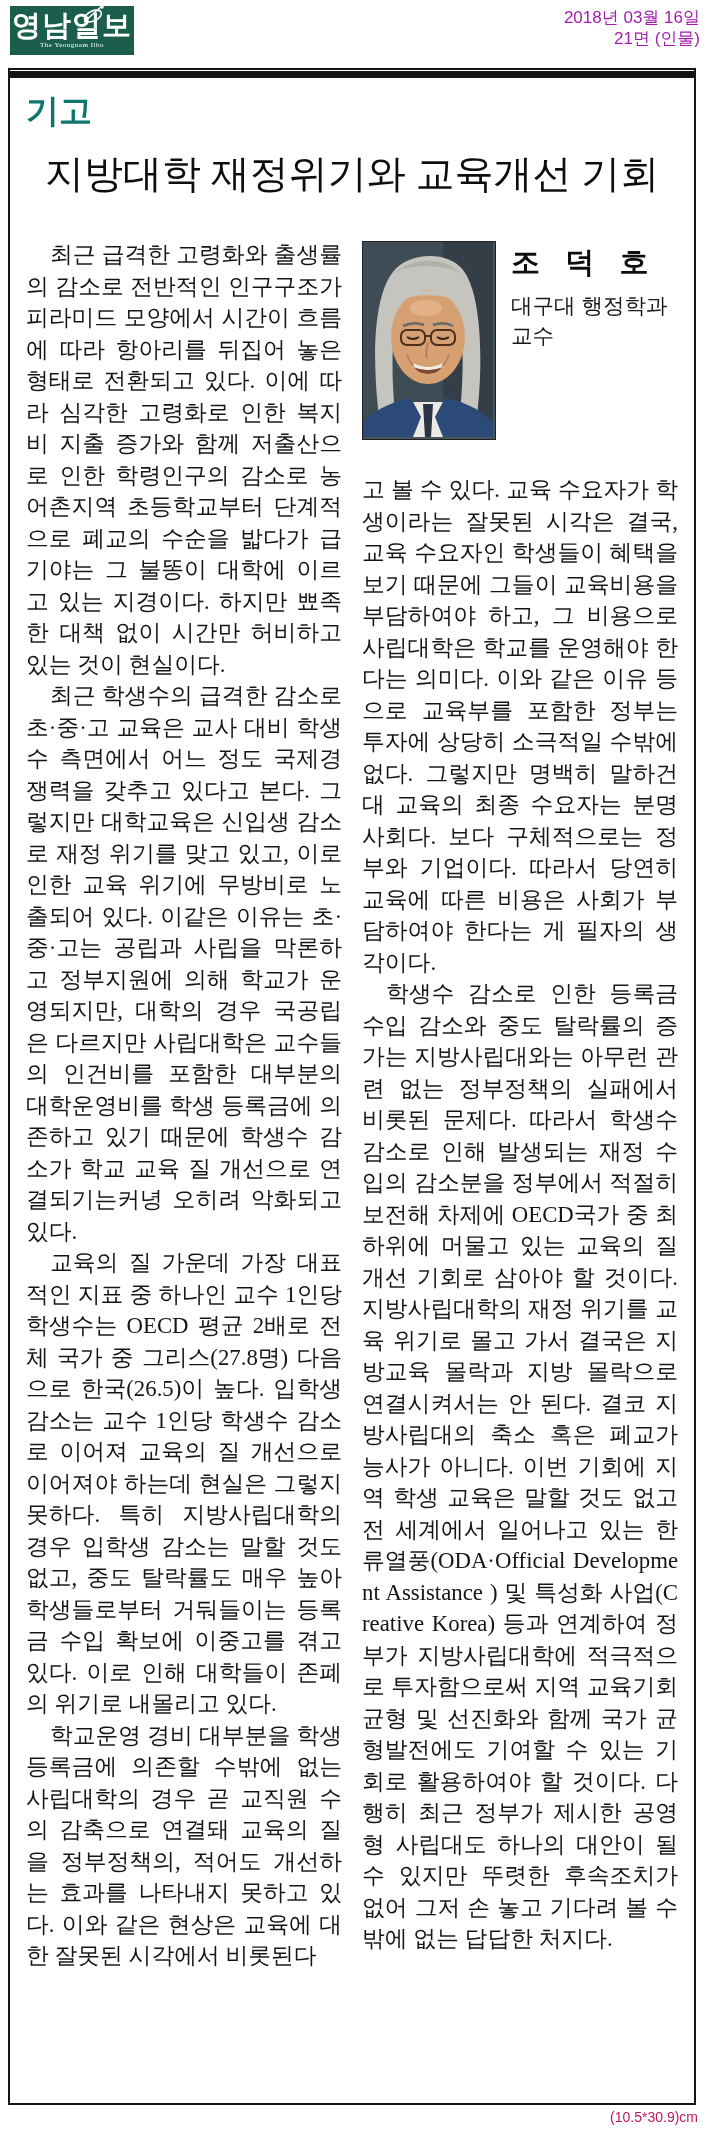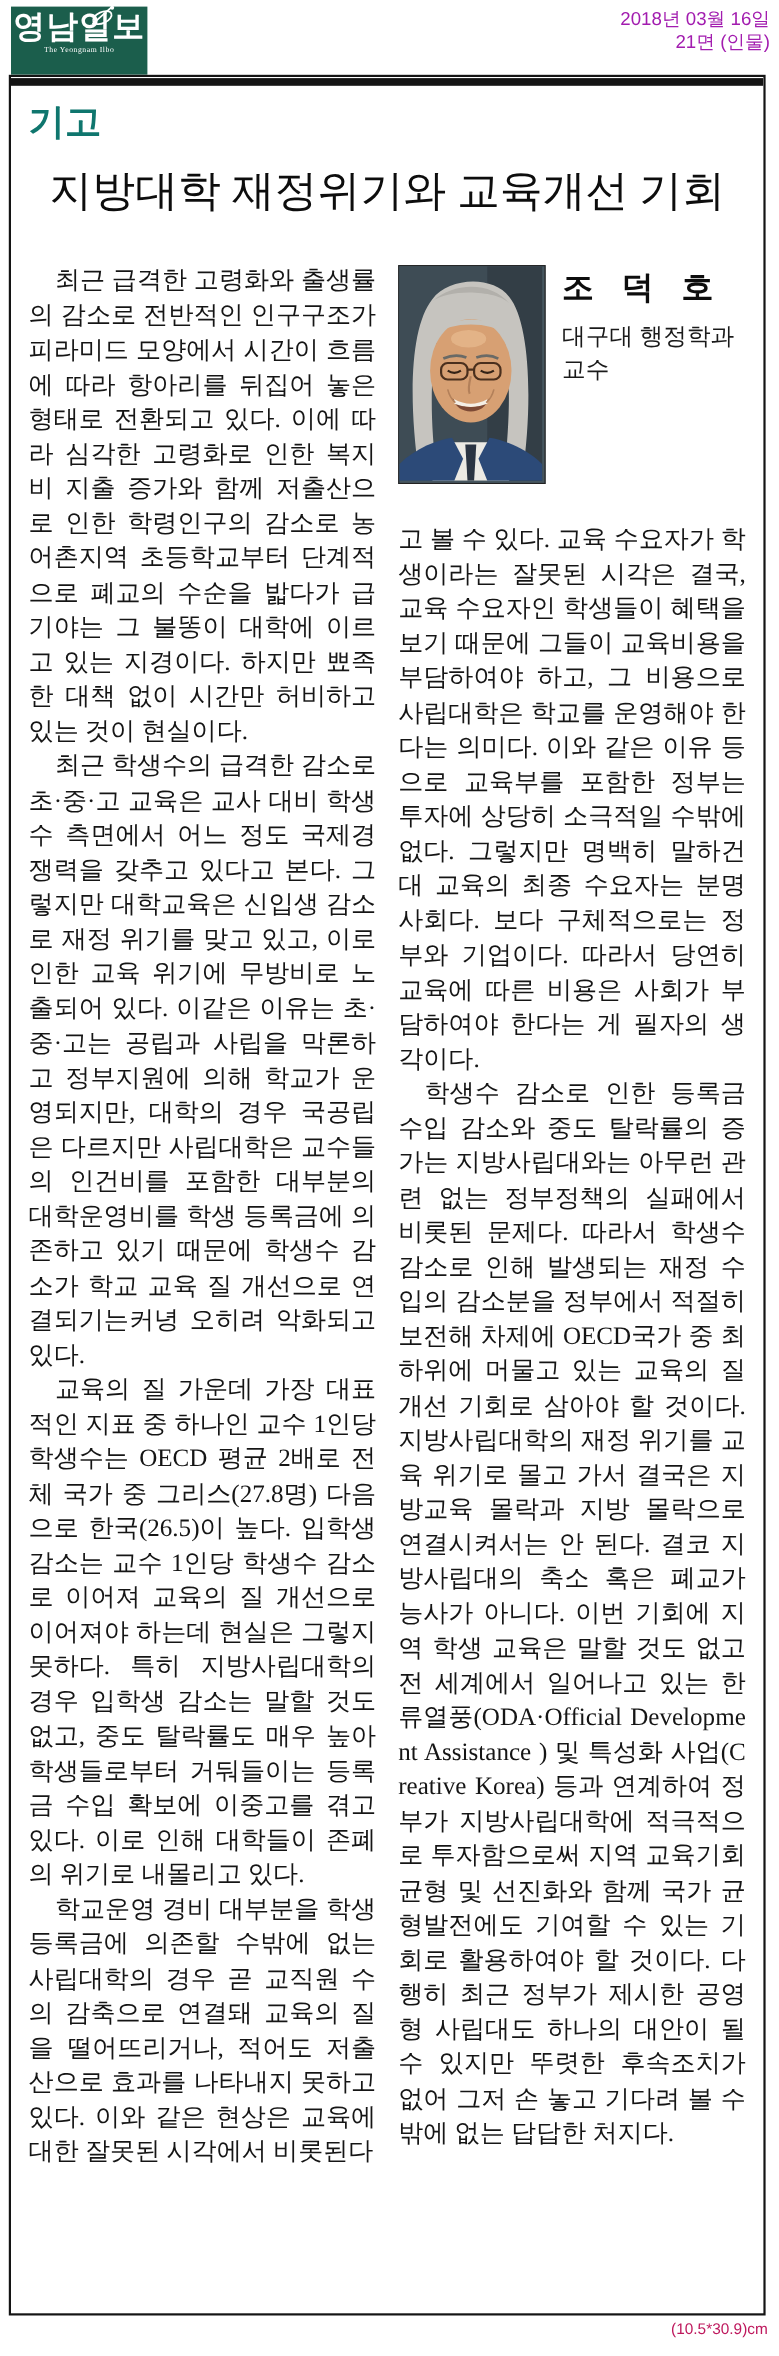--- a/index.html
+++ b/index.html
@@ -3,21 +3,21 @@
 <meta charset="utf-8">
 <style>
   html,body{margin:0;padding:0;}
   body{
     width:708px;height:2142px;position:relative;background:#ffffff;color:#111;
     font-family:"Liberation Serif","DejaVu Serif",serif;
     -webkit-font-smoothing:antialiased;
   }
   
   .page-header{position:absolute;top:6px;left:10px;width:690px;display:flex;justify-content:space-between;align-items:flex-start;}
-  .logo{width:124px;height:62px;background:#1b5e4c;color:#fff;text-align:center;position:relative;box-sizing:border-box;padding-top:3px;}
+  .logo{width:124px;height:49px;background:#1b5e4c;color:#fff;text-align:center;position:relative;box-sizing:border-box;padding-top:3px;}
   .logo-title{font-family:"Liberation Sans","DejaVu Sans",sans-serif;font-weight:bold;font-size:29px;line-height:32px;letter-spacing:1px;}
   .logo-sub{font-size:7px;line-height:9px;font-family:"Liberation Serif",serif;letter-spacing:.5px;}
   .satellite{position:absolute;top:-2px;right:28px;}
   .dateblock{text-align:right;font-family:"Liberation Sans","DejaVu Sans",sans-serif;font-size:17px;line-height:21px;color:#a21caf;padding-top:1px;}
   
   .article-box{position:absolute;left:8px;top:68px;width:688px;height:2037px;border:2px solid #141414;box-sizing:border-box;overflow:hidden;background:#fff;}
   .top-rule{height:7px;background:#141414;margin:1px 0 0 0;}
   .section-label{font-family:"Liberation Sans","DejaVu Sans",sans-serif;font-weight:bold;font-size:33px;line-height:36px;margin:15px 0 0 16px;color:#0f766e;}
   .article-title{text-align:center;font-weight:normal;font-size:39px;line-height:46px;margin-top:22px;letter-spacing:0px;color:#0d0d0d;}
   
@@ -59,21 +59,21 @@
   <div class="top-rule"></div>
   <div class="section-label">기고</div>
   <div class="article-title">지방대학 재정위기와 교육개선 기회</div>
 
   <div class="columns">
 
     <div class="col">
       <p>최근 급격한 고령화와 출생률의 감소로 전반적인 인구구조가 피라미드 모양에서 시간이 흐름에 따라 항아리를 뒤집어 놓은 형태로 전환되고 있다. 이에 따라 심각한 고령화로 인한 복지비 지출 증가와 함께 저출산으로 인한 학령인구의 감소로 농어촌지역 초등학교부터 단계적으로 폐교의 수순을 밟다가 급기야는 그 불똥이 대학에 이르고 있는 지경이다. 하지만 뾰족한 대책 없이 시간만 허비하고 있는 것이 현실이다.</p>
       <p>최근 학생수의 급격한 감소로 초·중·고 교육은 교사 대비 학생 수 측면에서 어느 정도 국제경쟁력을 갖추고 있다고 본다. 그렇지만 대학교육은 신입생 감소로 재정 위기를 맞고 있고, 이로 인한 교육 위기에 무방비로 노출되어 있다. 이같은 이유는 초·중·고는 공립과 사립을 막론하고 정부지원에 의해 학교가 운영되지만, 대학의 경우 국공립은 다르지만 사립대학은 교수들의 인건비를 포함한 대부분의 대학운영비를 학생 등록금에 의존하고 있기 때문에 학생수 감소가 학교 교육 질 개선으로 연결되기는커녕 오히려 악화되고 있다.</p>
       <p>교육의 질 가운데 가장 대표적인 지표 중 하나인 교수 1인당 학생수는 OECD 평균 2배로 전체 국가 중 그리스(27.8명) 다음으로 한국(26.5)이 높다. 입학생 감소는 교수 1인당 학생수 감소로 이어져 교육의 질 개선으로 이어져야 하는데 현실은 그렇지 못하다. 특히 지방사립대학의 경우 입학생 감소는 말할 것도 없고, 중도 탈락률도 매우 높아 학생들로부터 거둬들이는 등록금 수입 확보에 이중고를 겪고 있다. 이로 인해 대학들이 존폐의 위기로 내몰리고 있다.</p>
-      <p>학교운영 경비 대부분을 학생 등록금에 의존할 수밖에 없는 사립대학의 경우 곧 교직원 수의 감축으로 연결돼 교육의 질을 떨어뜨리거나, 적어도 저출산으로 효과를 나타내지 못하고 있다. 이와 같은 현상은 교육에 대한 잘못된 시각에서 비롯된다</p>
+      <p>학교운영 경비 대부분을 학생 등록금에 의존할 수밖에 없는 사립대학의 경우 곧 교직원 수의 감축으로 연결돼 교육의 질을 정부정책의, 적어도 개선하는 효과를 나타내지 못하고 있다. 이와 같은 현상은 교육에 대한 잘못된 시각에서 비롯된다</p>
     </div>
 
     <div class="col">
       <div class="author-block">
         <div class="photo">
           <svg width="130" height="195" viewBox="0 0 130 195">
             <rect x="0" y="0" width="130" height="195" fill="#3e4c55"></rect>
             <rect x="80" y="0" width="50" height="195" fill="#333e46"></rect>
 
             <path d="M18,190 C8,120 10,55 30,30 C45,10 85,8 100,28 C118,50 122,120 112,190 L95,190 C102,130 100,95 96,70 L34,70 C28,100 28,140 34,190 Z" fill="#c6c4bf"></path>

